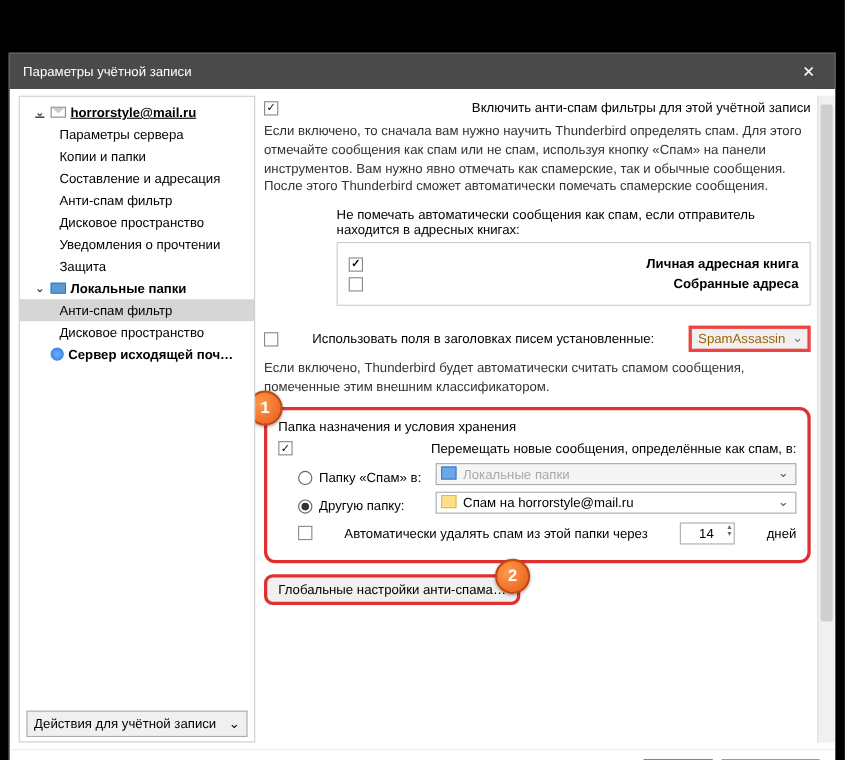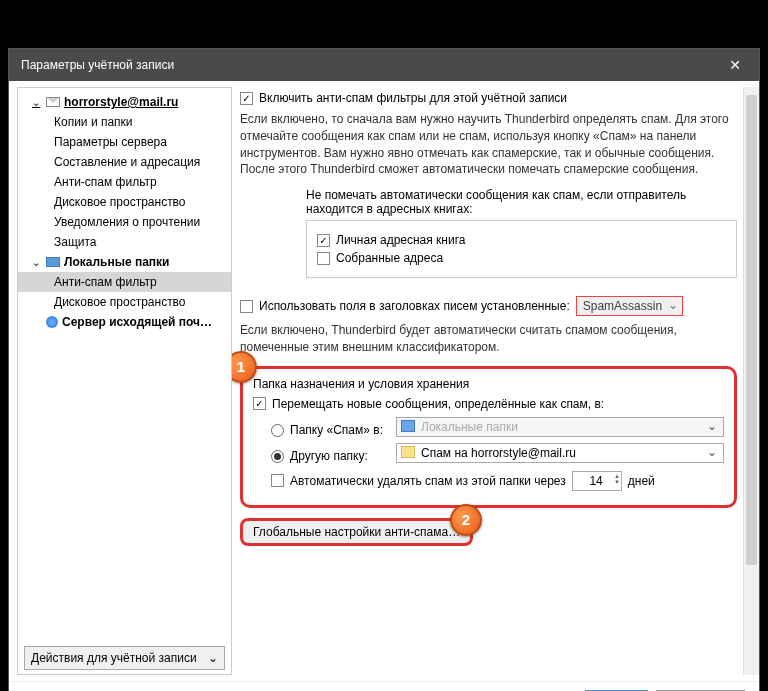--- a/index.html
+++ b/index.html
@@ -18,28 +18,28 @@
 .tree-row.selected { background: #d6d6d6; }
 .expander { width: 10px; font-size: 10px; color: #555; }
 .mail-icon { width: 14px; height: 10px; border: 1px solid #888; background: #fff; position: relative; display: inline-block; }
 .mail-icon::before { content: ""; position: absolute; top: 0; left: 0; right: 0; height: 0; border-left: 6px solid transparent; border-right: 6px solid transparent; border-top: 5px solid #ccc; }
 .folder-icon-blue { width: 14px; height: 10px; background: #5b9bd5; display: inline-block; border: 1px solid #3a7ac5; }
 .globe-icon { width: 12px; height: 12px; border-radius: 50%; background: radial-gradient(circle, #6fb3ff, #2b6fd8); display: inline-block; }
 .account-actions { margin: 4px 6px; }
 .dd-btn { width: 100%; padding: 4px 6px; background: #f0f0f0; border: 1px solid #aaa; font-size: 12px; text-align: left; display: flex; justify-content: space-between; align-items: center; cursor: pointer; }
 .content { flex: 1; padding: 6px 10px 6px 8px; overflow-y: auto; min-height: 0; position: relative; }
 .content-inner { border-right: 12px solid transparent; }
-.row { display: flex; align-items: center; gap: 6px; margin: 4px 0; }
+.row { display: flex; align-items: center; gap: 6px; margin: 4px 0; justify-content: space-between; }
 .check { width: 13px; height: 13px; border: 1px solid #888; display: inline-flex; align-items: center; justify-content: center; font-size: 10px; color: #000; background: #fff; }
 .check.checked::after { content: "✓"; }
 .desc { color: #333; margin: 6px 0 10px; line-height: 1.4; }
 .sub-section { margin-left: 18px; margin-top: 6px; padding-left: 48px; }
 .sub-label { margin-bottom: 4px; }
-.box { border: 1px solid #ccc; padding: 8px 10px; margin-top: 4px; }
-.sel { border: 1px solid #ef4444; background: #f0f0f0; padding: 2px 20px 2px 6px; color: #404040; font-size: 12px; position: relative; }
+.box { border: 1px solid #ccc; padding: 8px 10px; margin-top: 4px; font-weight: bold; }
+.sel { border: 3px solid #ef4444; background: #f0f0f0; padding: 2px 20px 2px 6px; color: #a16207; font-size: 12px; position: relative; }
 .sel::after { content: "⌄"; position: absolute; right: 4px; top: 1px; color: #777; }
 .highlight-box { border: 3px solid #e03030; border-radius: 10px; padding: 8px 10px 10px; margin-top: 10px; position: relative; }
 .callout { position: absolute; width: 32px; height: 32px; border-radius: 50%; background: radial-gradient(circle at 35% 35%, #ff9a4a, #e65a1a); color: #fff; font-weight: bold; display: flex; align-items: center; justify-content: center; font-size: 15px; border: 2px solid #c04a10; box-shadow: 0 1px 3px rgba(0,0,0,0.4); }
 .section-title { font-weight: normal; margin-bottom: 6px; }
 .radio-row { display: flex; align-items: flex-end; gap: 6px; margin: 6px 0 6px 18px; }
 .radio { width: 13px; height: 13px; border: 1px solid #666; border-radius: 50%; display: inline-flex; align-items: center; justify-content: center; }
 .radio.on::after { content: ""; width: 7px; height: 7px; background: #333; border-radius: 50%; }
 .combo { flex: 1; border: 1px solid #aaa; background: #fff; padding: 2px 20px 2px 24px; font-size: 12px; position: relative; }
 .combo.disabled { color: #aaa; background: #f5f5f5; }
 .combo::after { content: "⌄"; position: absolute; right: 6px; top: 1px; color: #555; }
@@ -70,24 +70,24 @@
   <div class="body">
 
     <div class="sidebar">
       <div class="tree">
         <div class="tree-row bold underline">
           <span class="expander">⌄</span>
           <span class="mail-icon"></span>
           <span>horrorstyle@mail.ru</span>
         </div>
         <div class="tree-row sub">
+              <span>Параметры сервера</span>
+            </div>
+        <div class="tree-row sub">
               <span>Копии и папки</span>
-            </div>
-        <div class="tree-row sub">
-              <span>Параметры сервера</span>
             </div>
         <div class="tree-row sub">
               <span>Составление и адресация</span>
             </div>
         <div class="tree-row sub">
               <span>Анти-спам фильтр</span>
             </div>
         <div class="tree-row sub">
               <span>Дисковое пространство</span>
             </div>

